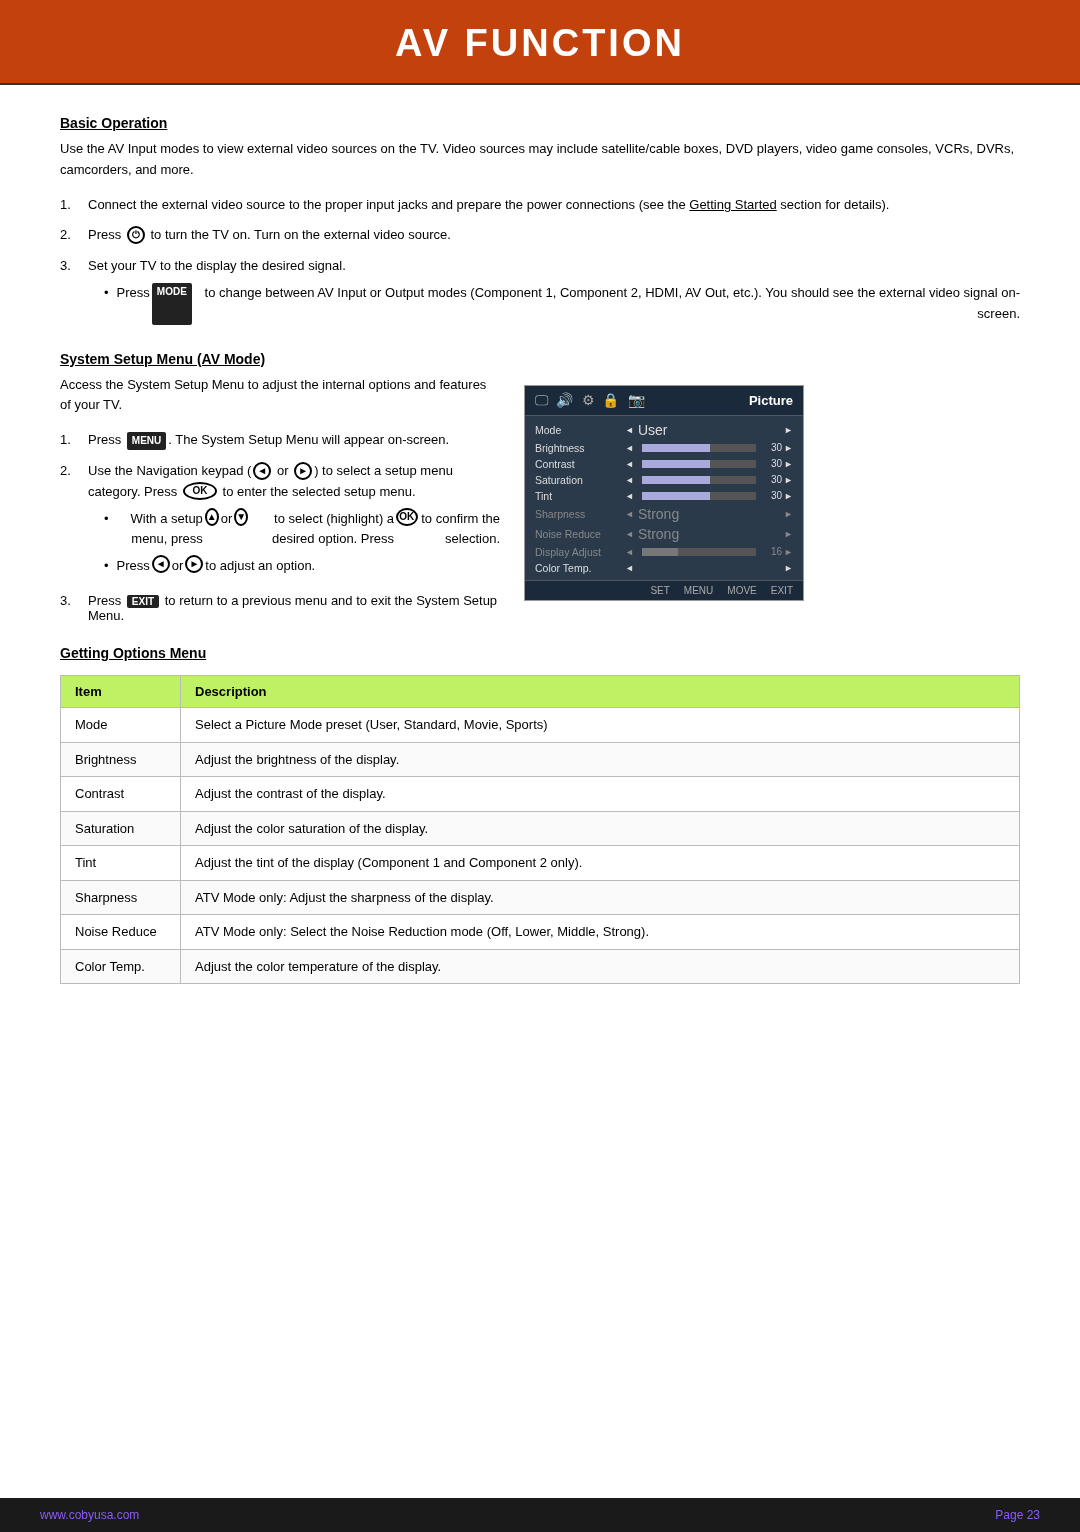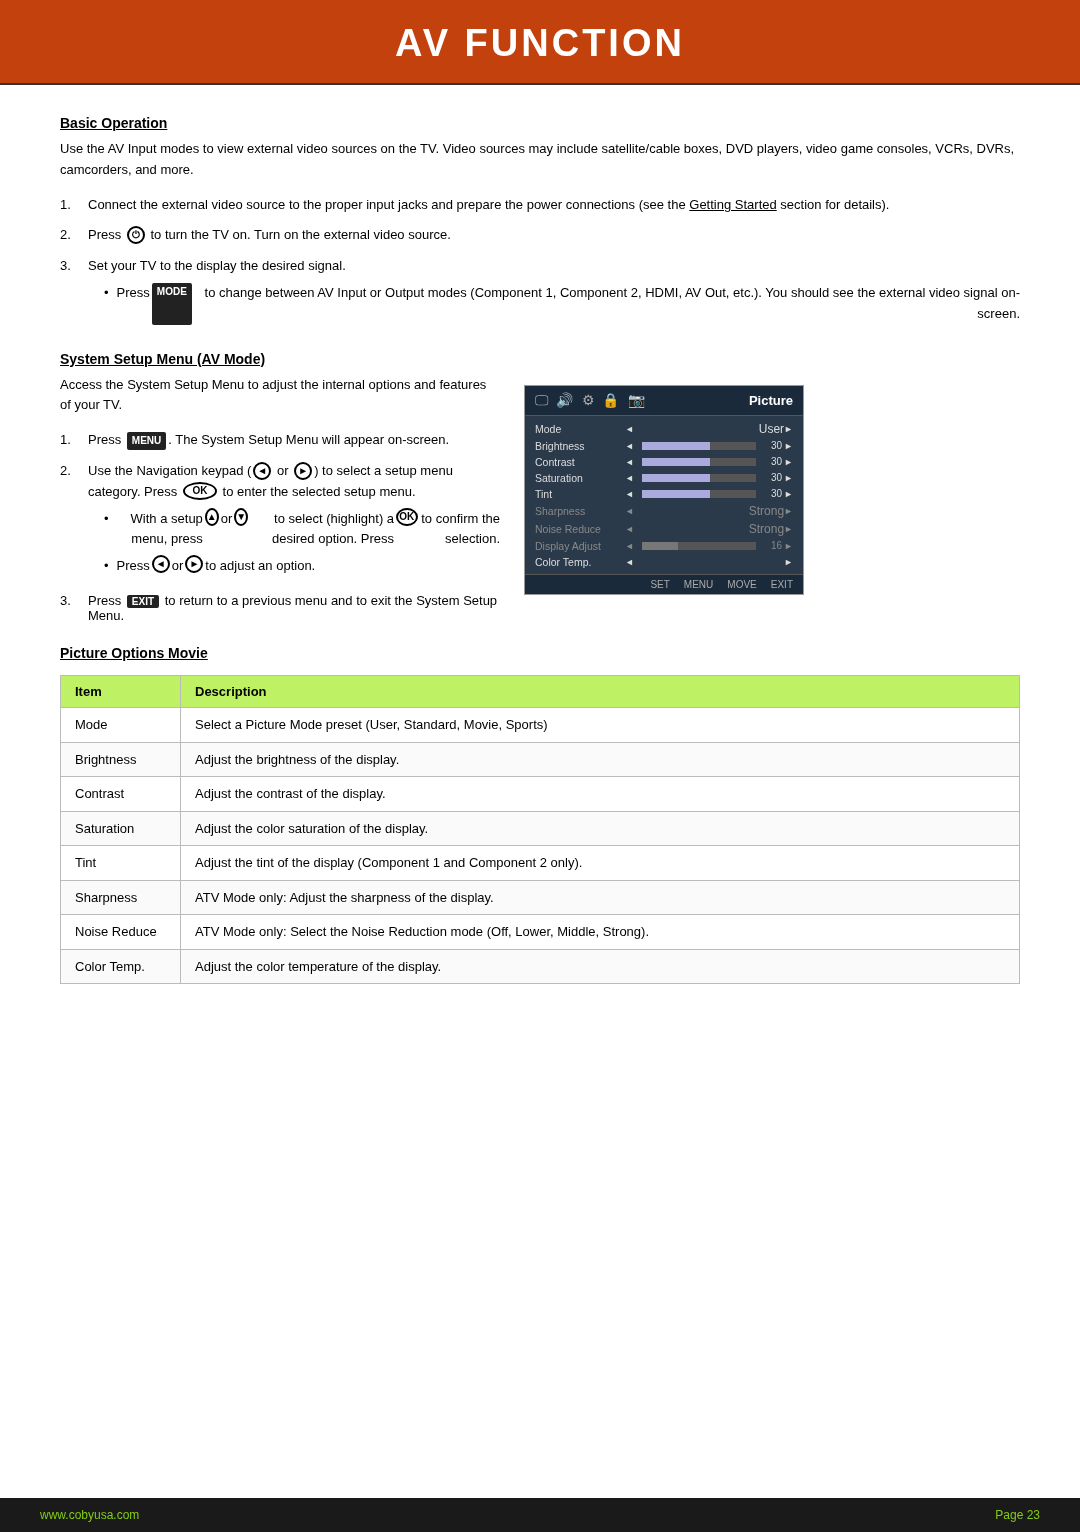--- a/index.html
+++ b/index.html
@@ -218,23 +218,22 @@
     .tv-menu-row .row-value {
       min-width: 22px;
       text-align: right;
       font-size: 10px;
       margin-right: 2px;
     }
     .tv-menu-row .row-arrow-right {
       font-size: 9px;
     }
     .tv-menu-row .row-text-value {
-      font-size: 12px;
+      font-size: 14px;
       flex: 1;
-      text-align: right;
     }
     .tv-menu-footer {
       display: flex;
       justify-content: flex-end;
       gap: 14px;
       padding: 4px 10px;
       border-top: 1px solid #555;
       background: #1a2a3a;
       font-size: 10px;
       color: #aaa;
@@ -277,21 +276,21 @@
       margin-bottom: 6px;
     }
 
     
     .page-footer {
       position: absolute;
       bottom: 0;
       left: 0;
       right: 0;
       background: #1a1a1a;
-      color: #84cc16;
+      color: #8b5cf6;
       display: flex;
       justify-content: space-between;
       align-items: flex-start;
       padding: 10px 40px;
       font-size: 12px;
     }
 
     
     .icon-ok {
       display: inline-flex;
@@ -501,21 +500,21 @@
             <span>MOVE</span>
             <span>EXIT</span>
           </div>
         </div>
       </div>
     </div>
 
   </div>
 
   <div>
-    <div class="subsection-title">Picture Options Movie</div>
+    <div class="subsection-title">Getting Options Menu</div>
 
     <table class="options-table">
       <thead>
         <tr>
           <th>Item</th>
           <th>Description</th>
         </tr>
       </thead>
       <tbody>
         <tr>

